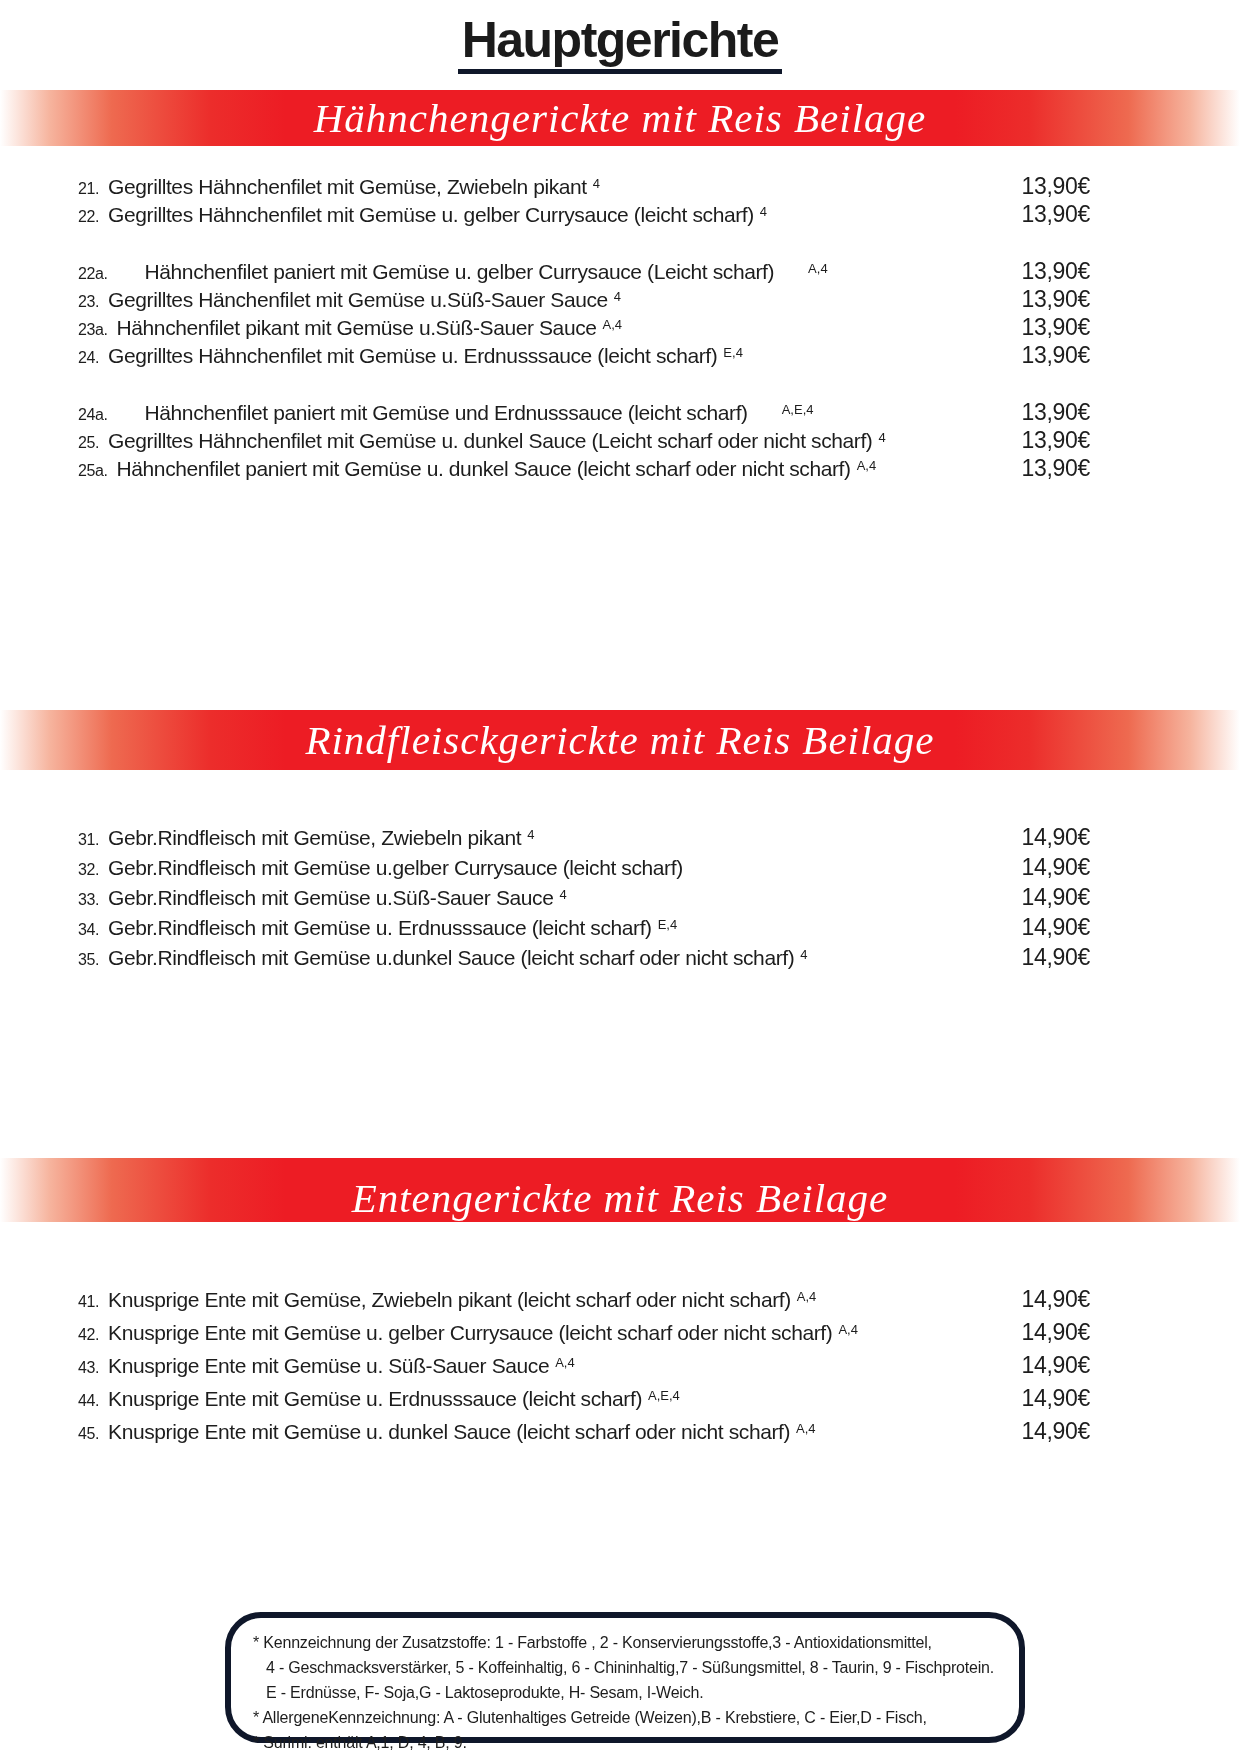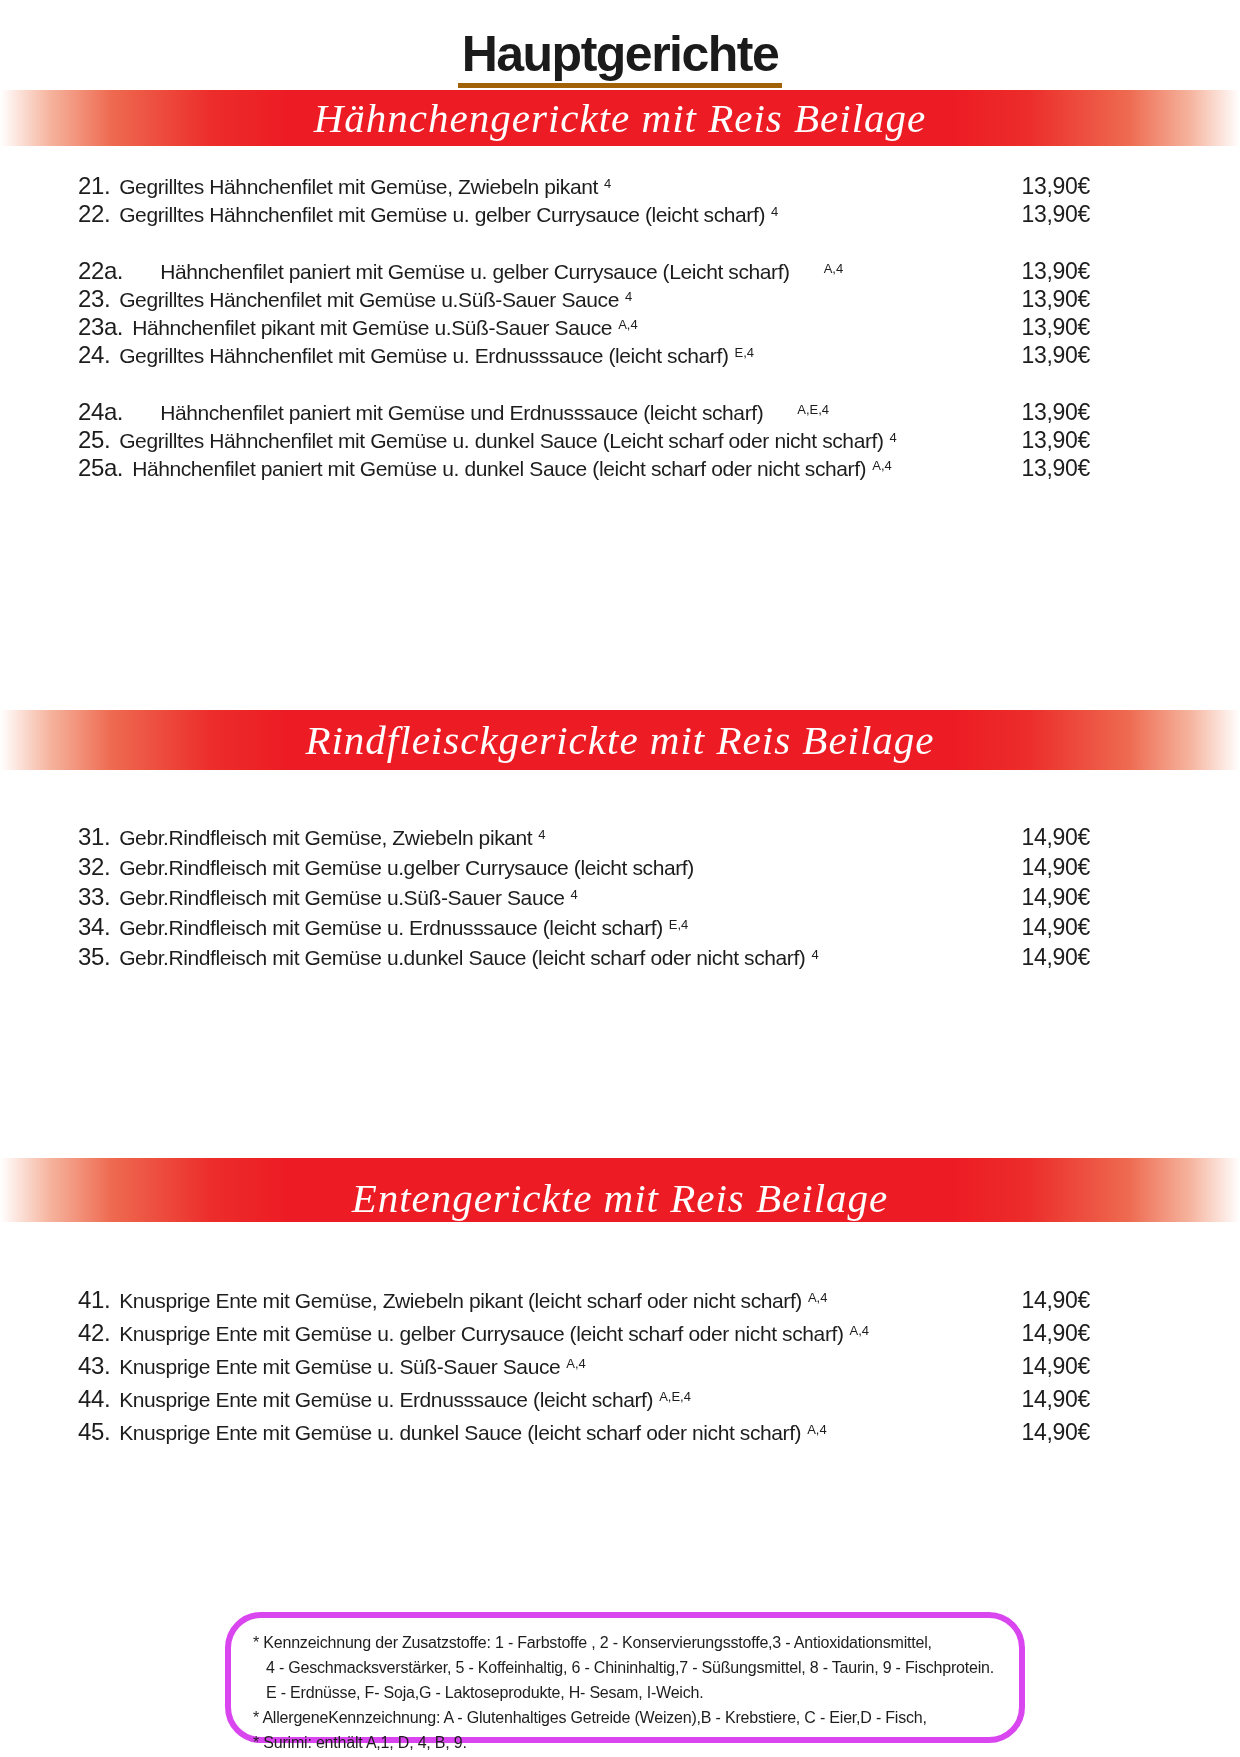--- a/index.html
+++ b/index.html
@@ -8,23 +8,23 @@
     width:1240px;height:1757px;
     background:#ffffff;
     font-family:"Liberation Sans", sans-serif;
     color:#1d1d1d;
     overflow:hidden;
   }
 
   
   .title-wrap{position:absolute;top:14px;left:0;width:100%;text-align:center;}
   .title{
-    display:inline-block;margin:14px;
+    display:inline-block;margin:0;
     font-size:50px;font-weight:bold;letter-spacing:-1.5px;
-    color:#1b1b1b;border-bottom:5px solid #a16207;
+    color:#1b1b1b;border-bottom:5px solid #0f172a;
     padding:0 4px 2px 4px;line-height:1.05;
   }
 
   
   .banner{
     position:absolute;left:0;width:1240px;
     background:linear-gradient(to right,
       #ffffff 0%, #f6b49e 4%, #ee6a50 9%, #ec2d2b 17%, #ed1c24 23%,
       #ed1c24 77%, #ec2d2b 83%, #ee6a50 91%, #f6b49e 96%, #ffffff 100%);
     display:flex;align-items:center;justify-content:center;
@@ -44,34 +44,34 @@
   .items-1{top:172px;}
   .items-2{top:822px;}
   .items-3{top:1283px;}
 
   .row{display:flex;align-items:baseline;}
   .items-1 .row{height:28px;line-height:28px;}
   .items-2 .row{height:30px;line-height:30px;}
   .items-3 .row{height:33px;line-height:33px;}
   .row.gap-top{margin-top:29px;gap:28px;}
 
-  .num{font-size:24px;letter-spacing:-0.4px;margin-right:9px;white-space:nowrap;}
+  .num{font-size:16px;letter-spacing:-0.4px;margin-right:9px;white-space:nowrap;}
   .desc{font-size:21px;letter-spacing:-0.4px;white-space:nowrap;}
   .sup{
     font-size:13px;letter-spacing:0;
     display:inline-block;position:relative;top:-6px;
     margin-left:6px;white-space:nowrap;
   }
   .price{margin-left:auto;font-size:23px;letter-spacing:-0.3px;white-space:nowrap;}
 
   
   .footnote-box{
     position:absolute;left:225px;top:1612px;
     width:800px;height:131px;box-sizing:border-box;
-    border:6px solid #d946ef;border-radius:36px;
+    border:6px solid #0f172a;border-radius:36px;
     padding:12px 20px 0 22px;
   }
   .fline{
     margin:0;font-size:16px;line-height:25px;
     letter-spacing:-0.2px;color:#1d1d1d;white-space:nowrap;
   }
   .fline.indent{padding-left:13px;}
 </style>
 </head>
 <body>

